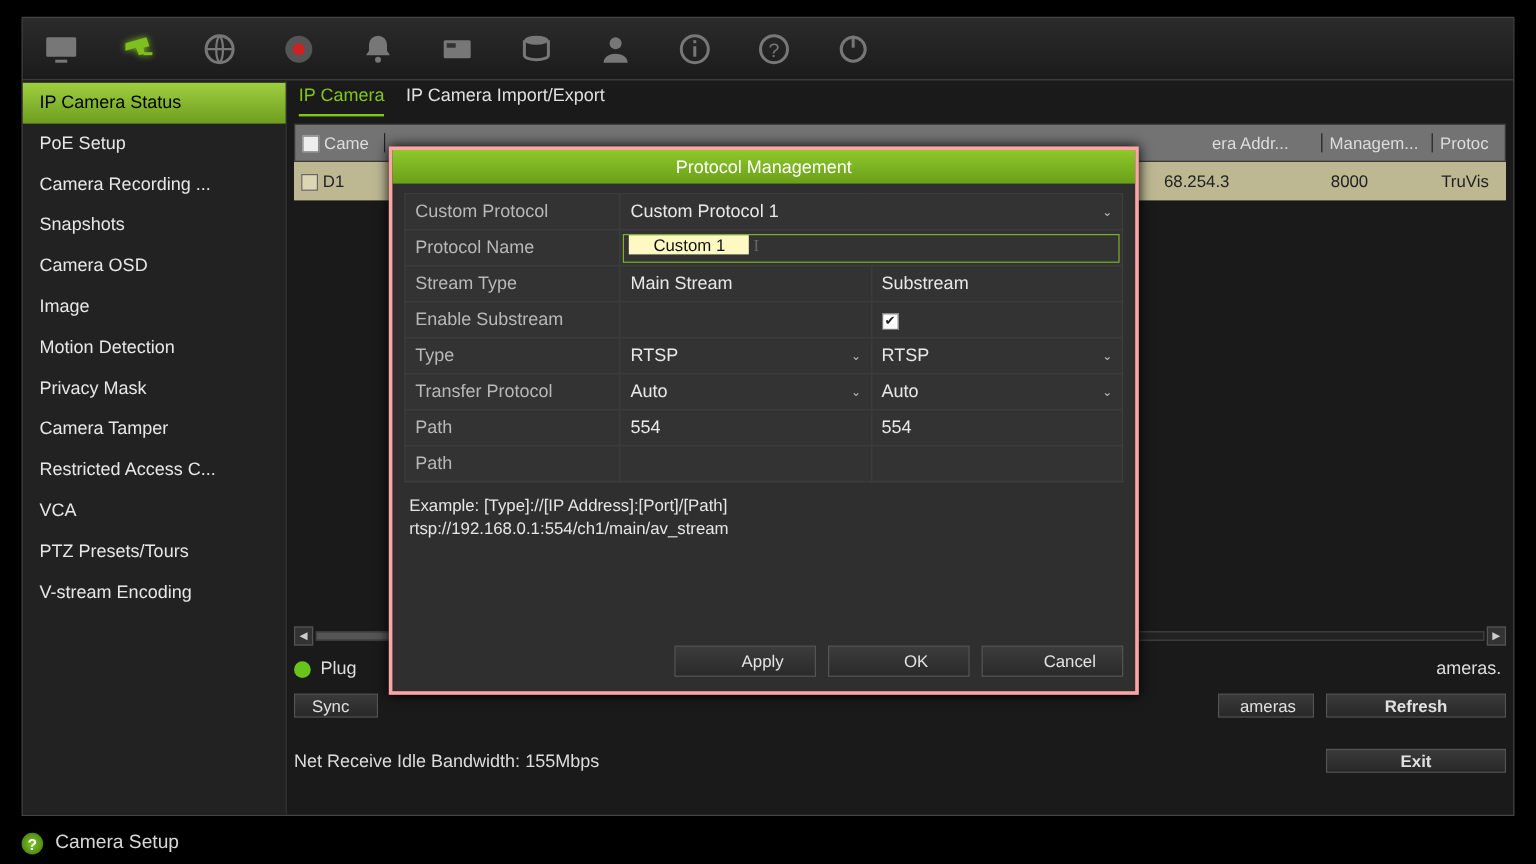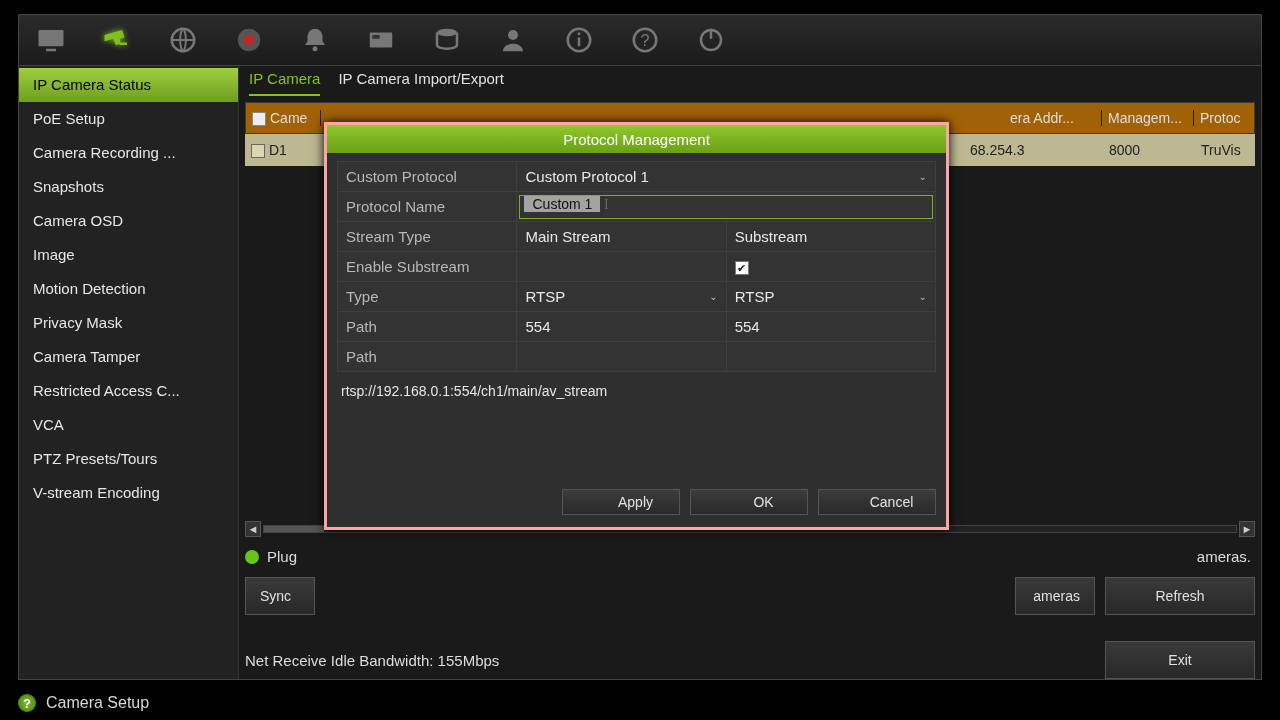--- a/index.html
+++ b/index.html
@@ -20,58 +20,58 @@
   .sideitem { height: 34px; line-height:34px; padding: 0 14px; color:#e7e7e7; font-size:15px; cursor:pointer; }
   .sideitem.selected { background: linear-gradient(#9ecf3f,#6e9e1f); color:#000; font-weight: normal; }
 
   
   .main { flex:1; position: relative; padding: 4px 6px 0 6px; }
   .tabs { height: 26px; display:flex; gap: 18px; padding-left: 4px;}
   .tab { font-size: 15px; color:#e0e0e0; padding-bottom: 2px; cursor:pointer;}
   .tab.active { color:#83c61a; border-bottom: 2px solid #83c61a; }
 
   .tablewrap { margin-top: 6px; border:1px solid #3a3a3a; background:#2a2a2a; height: 32px; position:relative;}
-  .thead { display:flex; height:30px; align-items:center; background:#a16207; font-size:14px; color:#ddd;}
+  .thead { display:flex; height:30px; align-items:center; background:#737373; font-size:14px; color:#ddd;}
   .th { padding:0 6px; white-space:nowrap; overflow:hidden; border-right:1px solid #222;}
   .checkbox { width:14px; height:14px; border:1px solid #888; background:#eee; display:inline-block; margin-right:4px; vertical-align:middle;}
 
   .row { display:flex; height:32px; align-items:center; background:#bdb792; color:#222; font-size:14px;}
   .td { padding: 0 6px;}
 
   .hscroll { margin-top: 354px; height:18px; display:flex; align-items:center;}
   .hscroll .arrow { width:16px; height:16px; background:#333; border:1px solid #555; display:flex; align-items:center; justify-content:center; color:#ccc; font-size:11px;}
   .hscroll .track { flex:1; height:8px; background:#222; border:1px solid #444; margin:0 2px;}
   .hscroll .track .thumb { width:60px; height:100%; background:#555;}
 
   .statusline { margin-top: 10px; display:flex; align-items:center; gap:8px; font-size:15px; color:#ddd;}
   .dot { width:14px; height:14px; border-radius:50%; background:#67c41a; display:inline-block;}
 
   .btnrow { margin-top: 12px; display:flex; gap:10px; }
-  .btn { height:38px; min-width:110px; background:linear-gradient(#3a3a3a,#282828); border:1px solid #555; color:#e0e0e0; display:flex; align-items:center; justify-content:center; font-size:14px; cursor:pointer;}
-  .btn.wide { min-width: 150px;}
+  .btn { height:20px; min-width:110px; background:linear-gradient(#3a3a3a,#282828); border:1px solid #555; color:#e0e0e0; display:flex; align-items:center; justify-content:center; font-size:14px; cursor:pointer;}
+  .btn.wide { min-width: 150px; font-weight: bold;}
   .spacer { flex:1; }
 
   .bwline { margin-top: 26px; font-size:15px; color:#ddd; display:flex; align-items:center;}
   .exitbtn { margin-left:auto; }
 
   
   .statusbar { position:absolute; left:18px; bottom:8px; display:flex; align-items:center; gap:10px; color:#d8d8d8; font-size:16px;}
   .help { width:18px; height:18px; border-radius:50%; background: radial-gradient(#7fc728,#3f6f10); display:flex; align-items:center; justify-content:center; font-weight:bold; color:#fff; font-size:13px;}
 
   
   .modal { position:absolute; left: 324px; top: 122px; width: 625px; background:#2f2f2f; border:3px solid #fca5a5; box-shadow: 0 0 10px #000; z-index: 50;}
   .mtitle { height:28px; background: linear-gradient(#8fc72c,#6aa018); color:#fff; display:flex; align-items:center; justify-content:center; font-size:15px;}
   .mbody { padding: 8px 10px 8px 10px; }
   .mtable { width:100%; border-collapse: collapse;}
   .mtable td { border:1px solid #3f3f3f; height:30px; padding: 0 8px; color:#b8b8b8; font-size:15px; background:#333; vertical-align:middle;}
   .mtable td.val { color:#e8e8e8; }
   .sel { display:flex; align-items:center; justify-content:space-between; width:100%; color:#e8e8e8;}
   .caret { font-size:10px; color:#bbb;}
   .txtin { width:100%; height:24px; border:1px solid #7faf2a; background:#333; color:#eee; padding:0 4px; font-size:14px;}
-  .txtin .hl { background:#a3a3a3; color:#111; padding:0 8px;}
+  .txtin .hl { background:#fef9c3; color:#111; padding:0 20px;}
   .chk { width:14px; height:14px; border:1px solid #777; background:#fff; display:inline-flex; align-items:center; justify-content:center; font-size:11px; color:#222;}
   .example { padding: 10px 4px 0 4px; color:#e6e6e6; font-size:14px; line-height:1.35;}
   .mbtns { display:flex; gap:10px; justify-content:flex-end; padding: 80px 10px 12px 10px;}
   .mbtn { width:118px; height:26px; background:linear-gradient(#3c3c3c,#2a2a2a); border:1px solid #555; color:#e2e2e2; display:flex; align-items:center; justify-content:center; cursor:pointer;padding-left:29px;}
   .col-lbl { width: 180px;}
   .col-a { width: 210px;}
   .col-b { width: 210px;}
   .ibeam { font-family: serif; color:#666; }
 </style>
 </head>
@@ -272,32 +272,48 @@
               </div>
             </td>
         <td class="val">
               <div class="sel">
                 <span>RTSP</span>
                 <span class="caret">⌄</span>
               </div>
             </td>
       </tr>
       <tr>
+        <td>Transfer Protocol</td>
+        <td class="val">
+              <div class="sel">
+                <span>Auto</span>
+                <span class="caret">⌄</span>
+              </div>
+            </td>
+        <td class="val">
+              <div class="sel">
+                <span>Auto</span>
+                <span class="caret">⌄</span>
+              </div>
+            </td>
+      </tr>
+      <tr>
         <td>Path</td>
         <td class="val">554</td>
         <td class="val">554</td>
       </tr>
       <tr>
         <td>Path</td>
         <td class="val"></td>
         <td class="val"></td>
       </tr>
     </tbody>
       </table>
     <div class="example">
+      <div>Example: [Type]://[IP Address]:[Port]/[Path]</div>
       <div>rtsp://192.168.0.1:554/ch1/main/av_stream</div>
     </div>
   </div>
   <div class="mbtns">
     <div class="mbtn">Apply</div>
     <div class="mbtn">OK</div>
     <div class="mbtn">Cancel</div>
   </div>
 </div>
 

